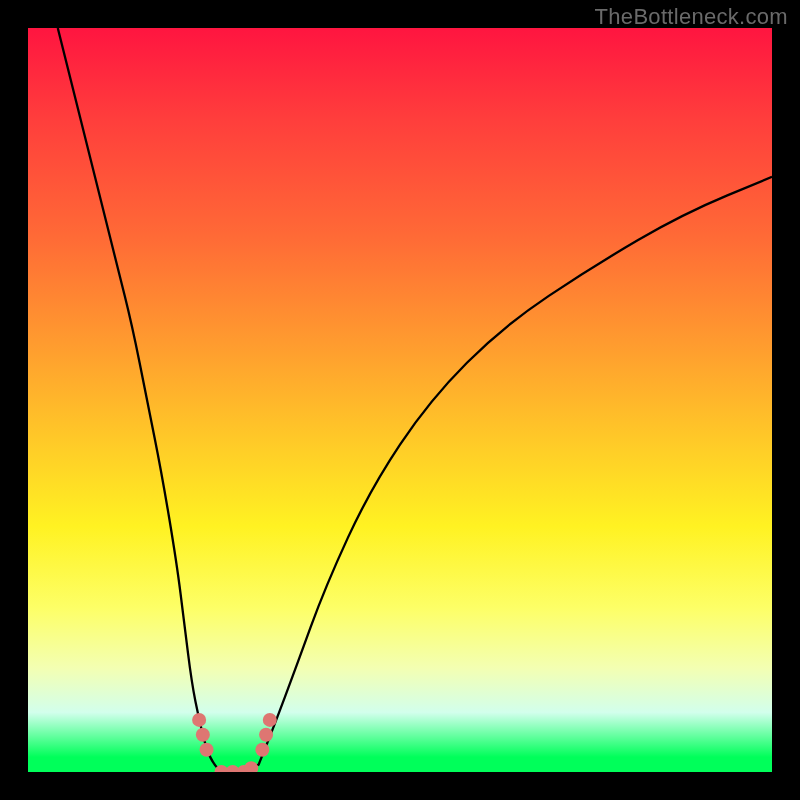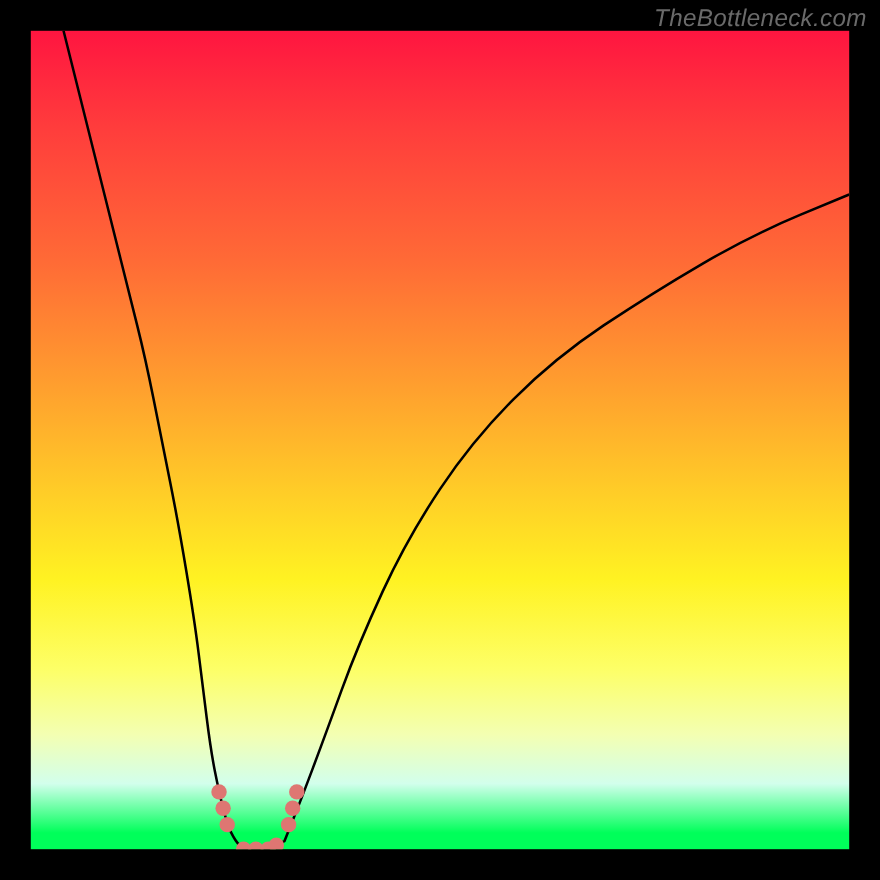--- a/index.html
+++ b/index.html
@@ -9,21 +9,20 @@
     height: 800px;
     overflow: hidden;
     font-family: Arial, Helvetica, sans-serif;
   }
   .frame {
     width: 800px;
     height: 800px;
     background: #000;
     position: relative;
     box-sizing: border-box;
-    font-style: italic;
   }
   .watermark {
     position: absolute;
     top: 4px;
     right: 12px;
     font-size: 22px;
     font-weight: 500;
     color: #6a6a6a;
     letter-spacing: 0.3px;
     z-index: 10;

